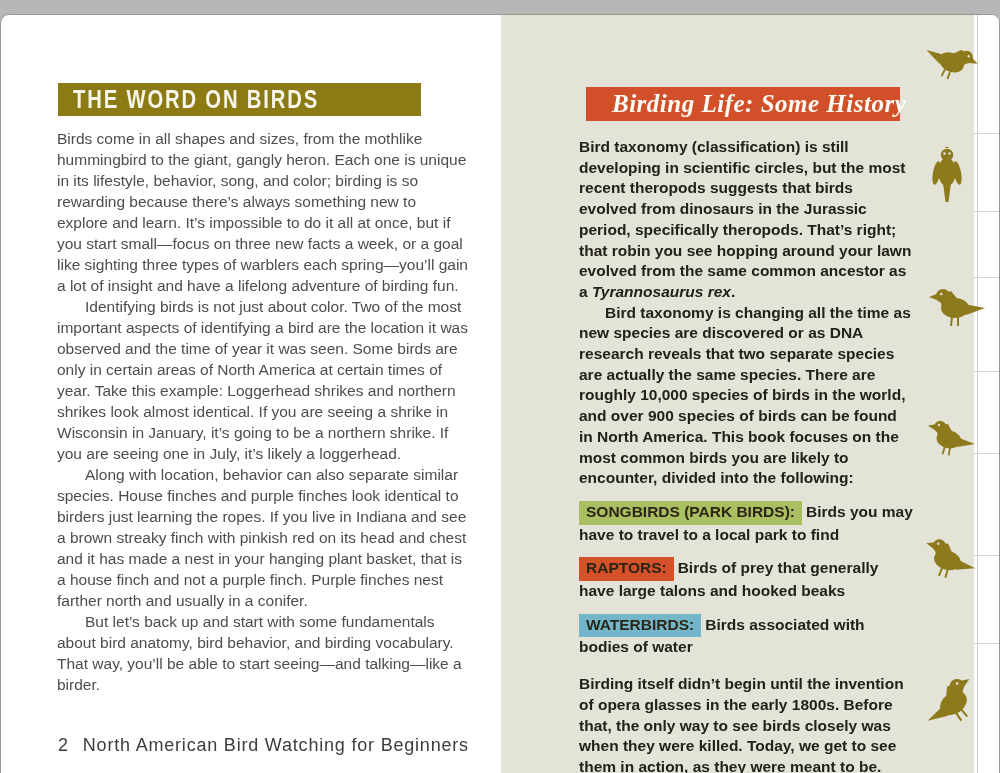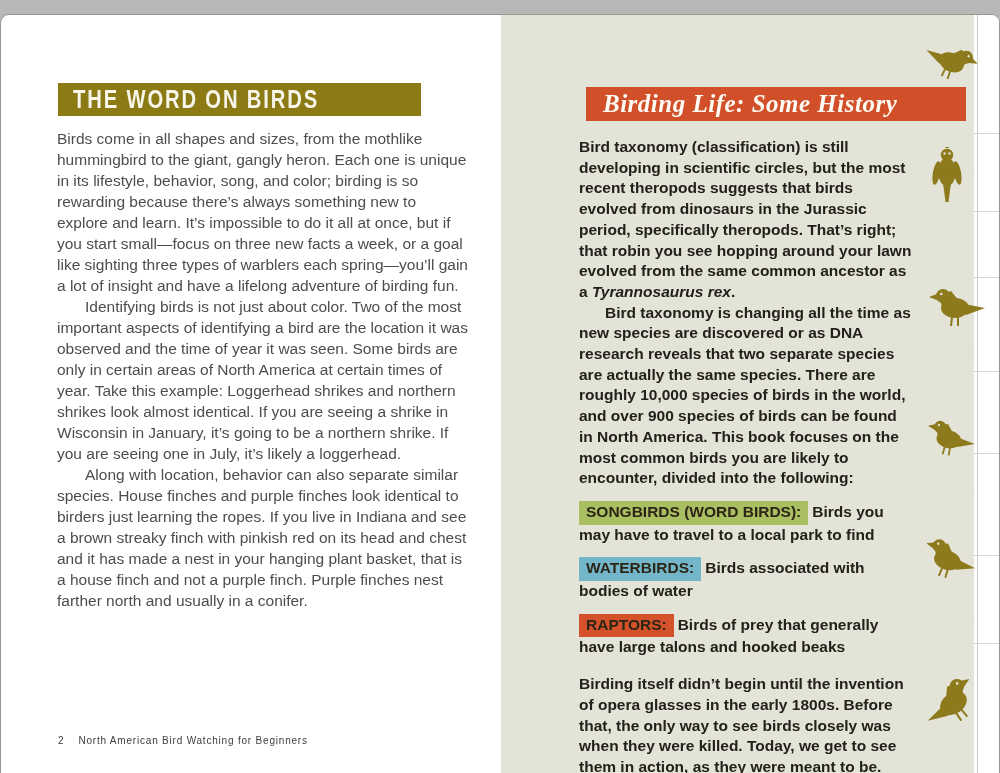--- a/index.html
+++ b/index.html
@@ -21,28 +21,28 @@
     transform:scale(0.92,1.18); transform-origin:left center; white-space:nowrap;
   }
   .lp-body {
     position:absolute; left:56px; top:113px; width:412px;
     color:#4d4d4b; font-size:15.5px; line-height:21px;
   }
   .lp-body p { margin:0; }
   .lp-body p.ind { text-indent:28px; }
   .lp-footer {
     position:absolute; left:57px; top:720px; color:#3d3d3b;
-    font-size:10px; letter-spacing:0.8px;
+    font-size:18px; letter-spacing:0.8px;
   }
   .lp-footer .pgnum { margin-right:14px; }
 
   
   .rp-header {
-    position:absolute; left:585px; top:72px; width:380px; height:34px;
-    display:flex; align-items:center; padding-left:17px; box-sizing:border-box;
+    position:absolute; left:585px; top:72px; width:314px; height:34px;
+    display:flex; align-items:center; padding-left:26px; box-sizing:border-box;
   }
   .rp-header span {
     font-family:"Liberation Serif", serif; font-style:italic; font-weight:bold;
     color:#fdfbf3; font-size:25px; letter-spacing:0.5px; white-space:nowrap;
   }
   .rp-body {
     position:absolute; left:578px; top:122px; width:334px;
     color:#22211a; font-size:15.5px; font-weight:bold; line-height:20.7px;
   }
   .rp-body p { margin:0; }
@@ -85,40 +85,41 @@
   <div class="page-right-bg"></div>
 
   <div class="lp-header" style="background-color: rgb(140, 123, 21);">
     <span>THE WORD ON BIRDS</span>
   </div>
 
   <div class="lp-body">
     <p>Birds come in all shapes and sizes, from the mothlike hummingbird to the giant, gangly heron. Each one is unique in its lifestyle, behavior, song, and color; birding is so rewarding because there’s always something new to explore and learn. It’s impossible to do it all at once, but if you start small—focus on three new facts a week, or a goal like sighting three types of warblers each spring—you’ll gain a lot of insight and have a lifelong adventure of birding fun.</p>
     <p class="ind">Identifying birds is not just about color. Two of the most important aspects of identifying a bird are the location it was observed and the time of year it was seen. Some birds are only in certain areas of North America at certain times of year. Take this example: Loggerhead shrikes and northern shrikes look almost identical. If you are seeing a shrike in Wisconsin in January, it’s going to be a northern shrike. If you are seeing one in July, it’s likely a loggerhead.</p>
     <p class="ind">Along with location, behavior can also separate similar species. House finches and purple finches look identical to birders just learning the ropes. If you live in Indiana and see a brown streaky finch with pinkish red on its head and chest and it has made a nest in your hanging plant basket, that is a house finch and not a purple finch. Purple finches nest farther north and usually in a conifer.</p>
+    <p class="ind">But let’s back up and start with some fundamentals about bird anatomy, bird behavior, and birding vocabulary. That way, you’ll be able to start seeing—and talking—like a birder.</p>
   </div>
 
   <div class="lp-footer">
     <span class="pgnum">2</span><span>North American Bird Watching for Beginners</span>
   </div>
 
   <div class="rp-header" style="background-color: rgb(209, 80, 42);">
     <span>Birding Life: Some History</span>
   </div>
 
   <div class="rp-body">
     <p><span>Bird taxonomy (classification) is still developing in scientific circles, but the most recent theropods suggests that birds evolved from dinosaurs in the Jurassic period, specifically theropods. That’s right; that robin you see hopping around your lawn evolved from the same common ancestor as a </span><i>Tyrannosaurus rex</i><span>.</span></p>
     <p class="ind">Bird taxonomy is changing all the time as new species are discovered or as DNA research reveals that two separate species are actually the same species. There are roughly 10,000 species of birds in the world, and over 900 species of birds can be found in North America. This book focuses on the most common birds you are likely to encounter, divided into the following:</p>
 
 
-    <p class="cat"><span class="chip" style="background-color: rgb(169, 191, 98);">SONGBIRDS (WORD BIRDS):</span><span>Birds you may have to travel to a local park to find</span></p>
+    <p class="cat"><span class="chip" style="background-color: rgb(169, 191, 98);">SONGBIRDS (PARK BIRDS):</span><span>Birds you may have to travel to a local park to find</span></p>
+
+    <p class="cat"><span class="chip" style="background-color: rgb(212, 81, 42);">RAPTORS:</span><span>Birds of prey that generally have large talons and hooked beaks</span></p>
 
     <p class="cat"><span class="chip" style="background-color: rgb(116, 182, 201);">WATERBIRDS:</span><span>Birds associated with bodies of water</span></p>
-
-    <p class="cat"><span class="chip" style="background-color: rgb(212, 81, 42);">RAPTORS:</span><span>Birds of prey that generally have large talons and hooked beaks</span></p>
 
     <p class="after-cats">Birding itself didn’t begin until the invention of opera glasses in the early 1800s. Before that, the only way to see birds closely was when they were killed. Today, we get to see them in action, as they were meant to be.</p>
   </div>
 
 
   <div class="deckle">
     <div class="vline" style="left:3px"></div>
     <div class="hline" style="top:118px"></div>
     <div class="hline" style="top:196px"></div>
     <div class="hline" style="top:262px"></div>

